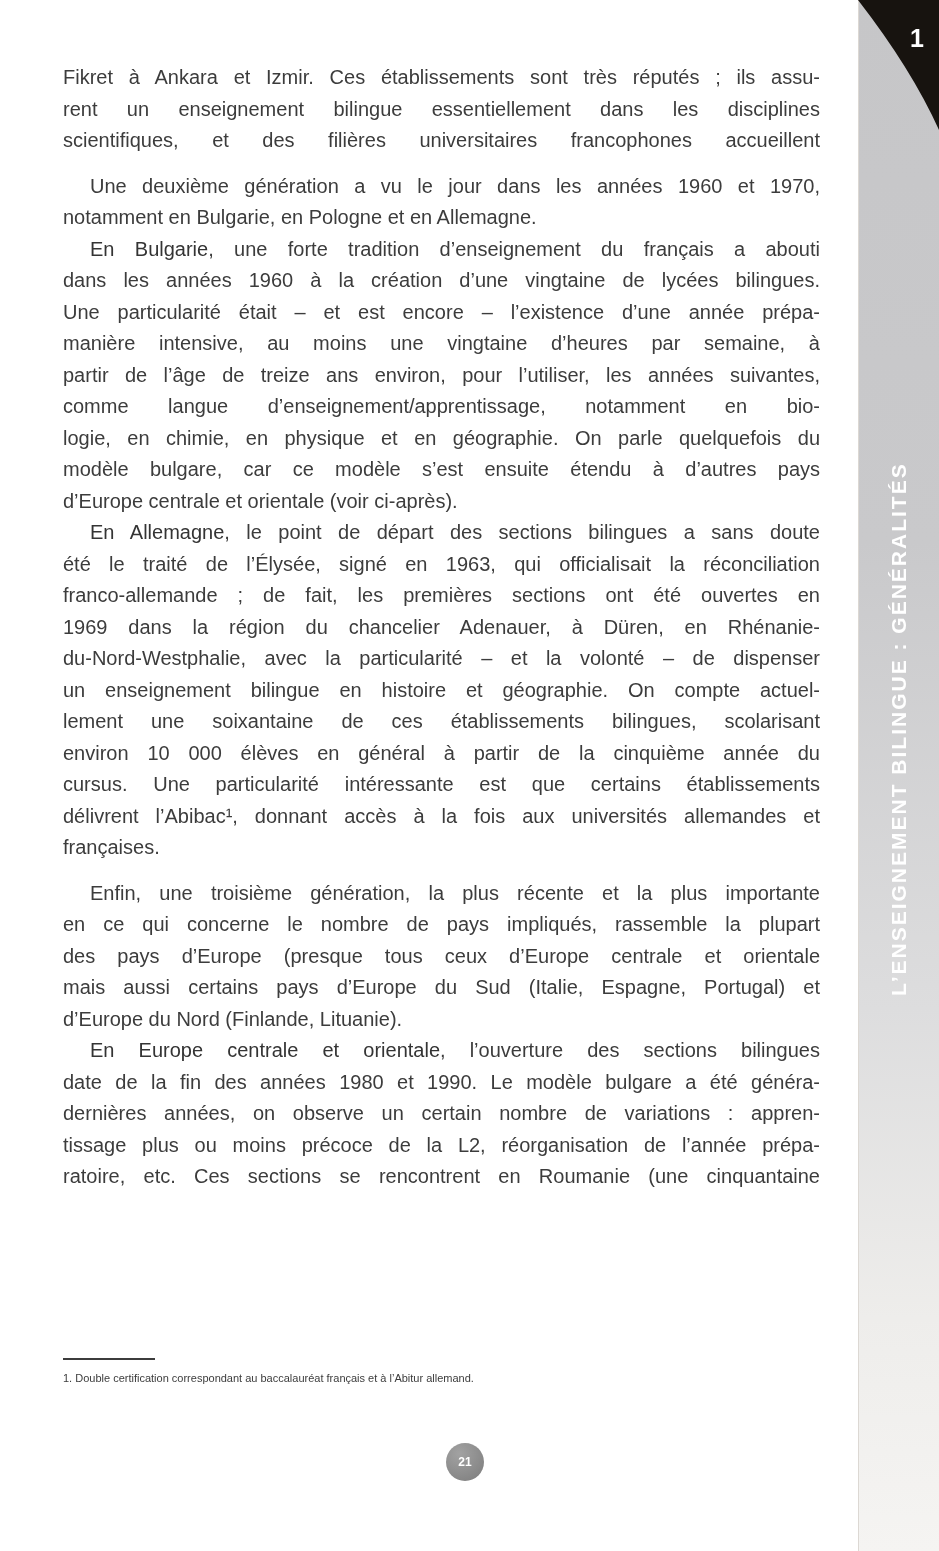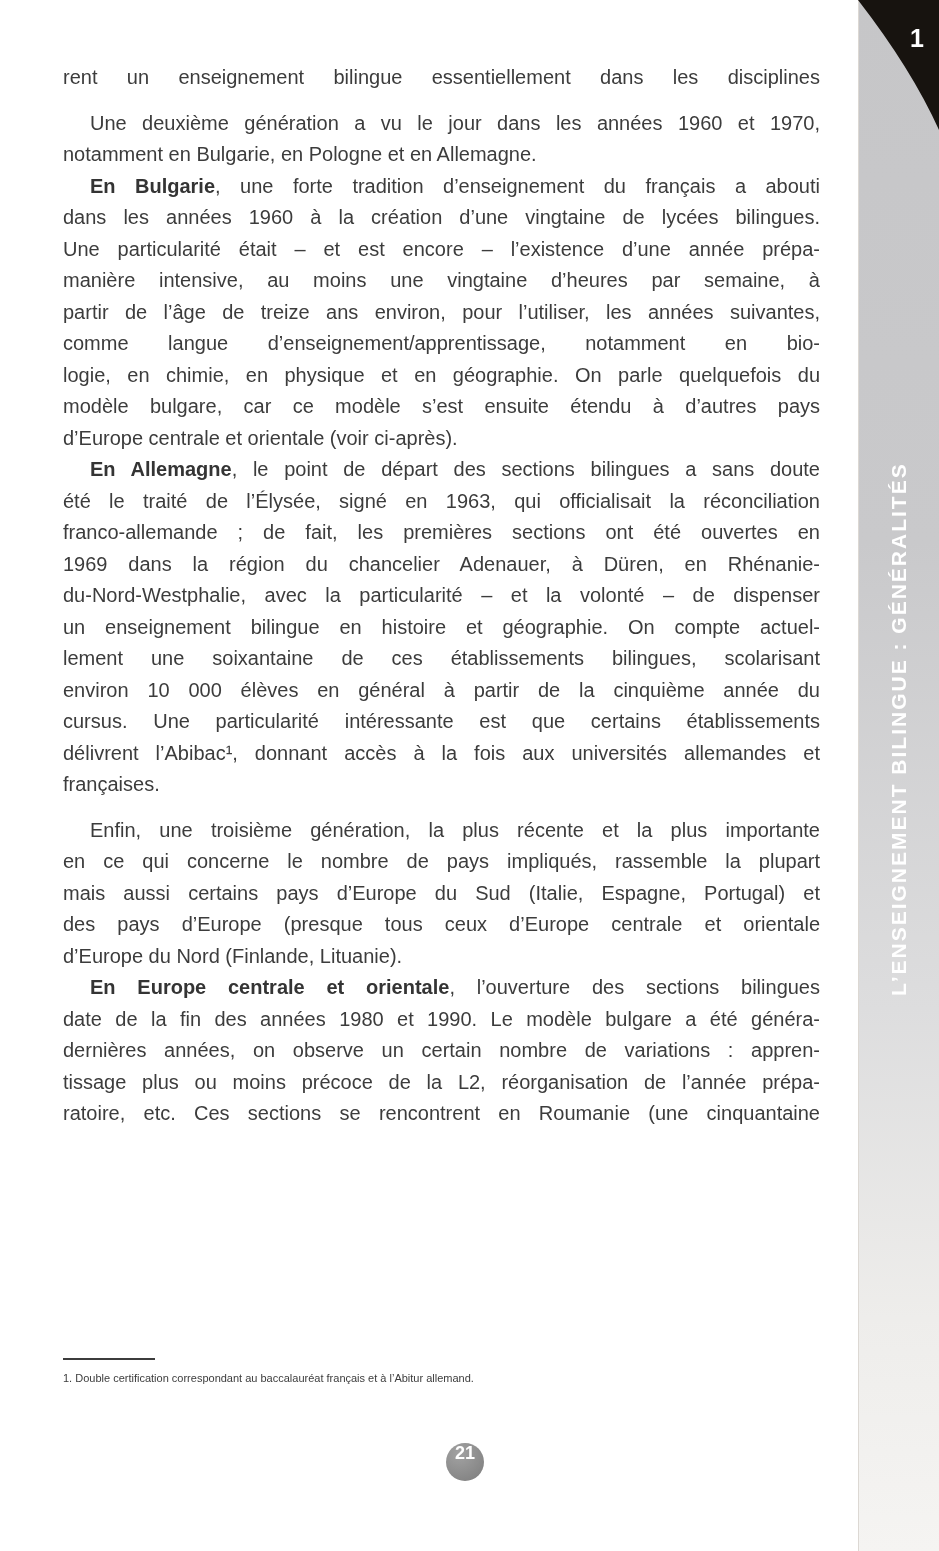--- a/index.html
+++ b/index.html
@@ -17,34 +17,34 @@
   }
   .paragraph.gap { margin-top: 14px; }
   .line {
     height: 31.5px; line-height: 31.5px;
     overflow: hidden;
     text-align: justify; text-align-last: justify;
     white-space: normal;
   }
   .line.last { text-align-last: left; }
   .line.indent { text-indent: 27px; }
-  .line b { font-weight: bold; color: #343434; }
+  .line b { font-weight: normal; color: #343434; }
 
   
   .footnote-area { position: absolute; left: 63px; top: 1358px; width: 757px; }
   .footnote-rule { width: 92px; border-top: 2px solid #3c3c3c; margin-bottom: 7px; }
   .footnote { font-size: 11px; line-height: 22px; color: #3c3c3c; }
 
   
   .page-badge {
     position: absolute; left: 446px; top: 1443px;
     width: 38px; height: 38px; border-radius: 50%;
     background: radial-gradient(circle at 35% 28%, #a2a2a2 0%, #8d8d8d 55%, #7c7c7c 100%);
-    display: flex; align-items: flex-start; justify-content: center;
-    color: #ffffff; font-weight: bold; font-size: 18px;
+    display: flex; align-items: center; justify-content: center;
+    color: #ffffff; font-weight: bold; font-size: 12px;
   }
 
   
   .sidebar {
     position: absolute; right: 0; top: 0;
     width: 81px; height: 1551px;
     background: linear-gradient(180deg, #c6c6c8 0%, #c9c9cb 35%, #ddddde 65%, #eeedeb 85%, #f5f4f2 100%);
     border-left: 1px solid #dcd8d3;
   }
   .corner-shape { position: absolute; top: 0; right: 0; display: block; }
@@ -61,21 +61,23 @@
     letter-spacing: 2px; white-space: nowrap;
   }
 </style>
 </head>
 <body>
 
 <div class="page">
 
   <div class="text-column" id="body-text">
       <div class="paragraph">
+        <div class="line">Fikret à Ankara et Izmir. Ces établissements sont très réputés ; ils assu-</div>
         <div class="line">rent un enseignement bilingue essentiellement dans les disciplines</div>
+        <div class="line">scientifiques, et des filières universitaires francophones accueillent</div>
       </div>
       <div class="paragraph gap">
         <div class="line indent">Une deuxième génération a vu le jour dans les années 1960 et 1970,</div>
         <div class="line last">notamment en Bulgarie, en Pologne et en Allemagne.</div>
       </div>
       <div class="paragraph">
         <div class="line indent"><b>En Bulgarie</b>, une forte tradition d’enseignement du français a abouti</div>
         <div class="line">dans les années 1960 à la création d’une vingtaine de lycées bilingues.</div>
         <div class="line">Une particularité était – et est encore – l’existence d’une année prépa-</div>
         <div class="line">manière intensive, au moins une vingtaine d’heures par semaine, à</div>
@@ -94,22 +96,22 @@
         <div class="line">un enseignement bilingue en histoire et géographie. On compte actuel-</div>
         <div class="line">lement une soixantaine de ces établissements bilingues, scolarisant</div>
         <div class="line">environ 10 000 élèves en général à partir de la cinquième année du</div>
         <div class="line">cursus. Une particularité intéressante est que certains établissements</div>
         <div class="line">délivrent l’Abibac¹, donnant accès à la fois aux universités allemandes et</div>
         <div class="line last">françaises.</div>
       </div>
       <div class="paragraph gap">
         <div class="line indent">Enfin, une troisième génération, la plus récente et la plus importante</div>
         <div class="line">en ce qui concerne le nombre de pays impliqués, rassemble la plupart</div>
+        <div class="line">des pays d’Europe (presque tous ceux d’Europe centrale et orientale</div>
         <div class="line">mais aussi certains pays d’Europe du Sud (Italie, Espagne, Portugal) et</div>
-        <div class="line">des pays d’Europe (presque tous ceux d’Europe centrale et orientale</div>
         <div class="line last">d’Europe du Nord (Finlande, Lituanie).</div>
       </div>
       <div class="paragraph">
         <div class="line indent"><b>En Europe centrale et orientale</b>, l’ouverture des sections bilingues</div>
         <div class="line">date de la fin des années 1980 et 1990. Le modèle bulgare a été généra-</div>
         <div class="line">dernières années, on observe un certain nombre de variations : appren-</div>
         <div class="line">tissage plus ou moins précoce de la L2, réorganisation de l’année prépa-</div>
         <div class="line">ratoire, etc. Ces sections se rencontrent en Roumanie (une cinquantaine</div>
       </div>
     </div>

